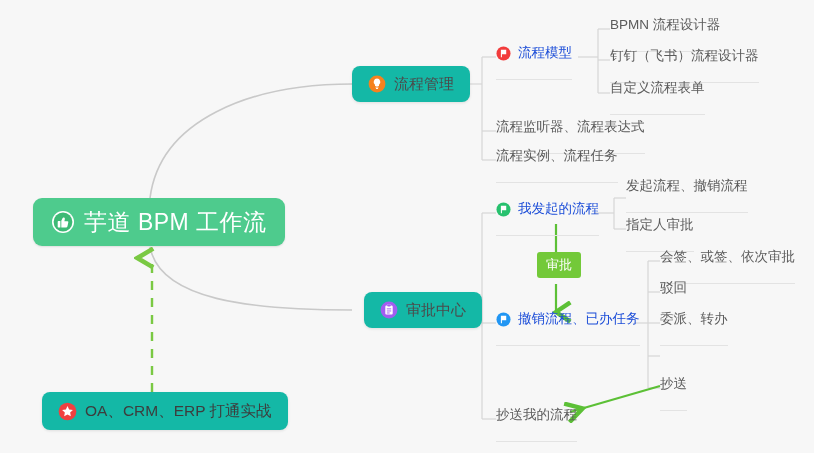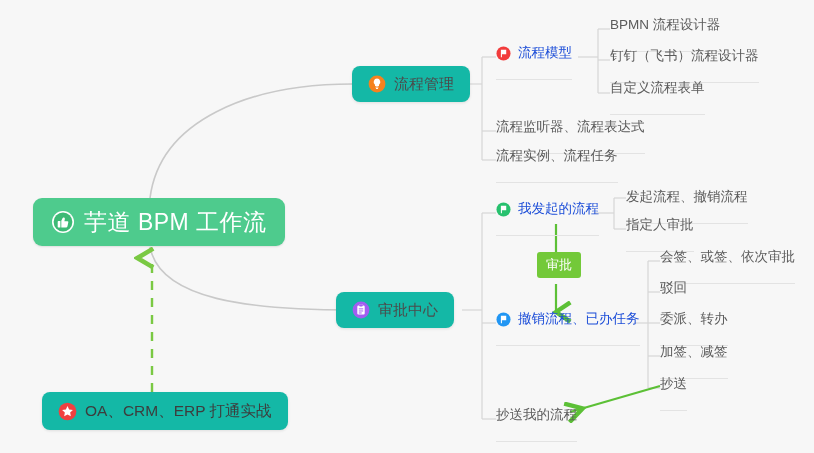--- a/index.html
+++ b/index.html
@@ -210,21 +210,21 @@
   <div class="node text-node" style="left:610px; top:16px;">BPMN 流程设计器</div>
 
   <div class="node text-node" style="left:610px; top:47px;">钉钉（飞书）流程设计器</div>
 
   <div class="node text-node" style="left:610px; top:79px;">自定义流程表单</div>
 
   <div class="node text-node" style="left:496px; top:118px;">流程监听器、流程表达式</div>
 
   <div class="node text-node" style="left:496px; top:147px;">流程实例、流程任务</div>
 
-  <div class="node card-node" style="left:336px; top:292px;font-family:Liberation Mono, monospace;">
+  <div class="node card-node" style="left:364px; top:292px;font-family:Liberation Mono, monospace;">
     <span class="icon">
       <svg width="18" height="18" viewBox="0 0 18 18">
         <circle cx="9" cy="9" r="8.4" fill="#a25df0"></circle>
         <rect x="5.3" y="4.6" width="7.4" height="9" rx="1.1" fill="#ffffff"></rect>
         <rect x="7.1" y="3.3" width="3.8" height="2.1" rx="0.8" fill="#ffffff"></rect>
         <rect x="7.1" y="3.3" width="3.8" height="2.1" rx="0.8" fill="#a25df0"></rect>
         <rect x="6.8" y="7.4" width="4.4" height="0.95" fill="#a25df0"></rect>
         <rect x="6.8" y="9.5" width="4.4" height="0.95" fill="#a25df0"></rect>
         <rect x="6.8" y="11.5" width="2.9" height="0.95" fill="#a25df0"></rect>
       </svg>
@@ -235,21 +235,21 @@
   <div class="node text-node with-icon" style="left:496px; top:200px;">
     <span class="icon">
       <svg width="15" height="15" viewBox="0 0 16 16">
         <circle cx="8" cy="8" r="7.5" fill="#27c16e"></circle>
         <path d="M5.2 4.1 v8 h1.1 v-3.2 h4.6 v-4.8 z" fill="#ffffff"></path>
       </svg>
     </span>
     <span class="card-label">我发起的流程</span>
   </div>
 
-  <div class="node text-node" style="left:626px; top:188px;">发起流程、撤销流程</div>
+  <div class="node text-node" style="left:626px; top:177px;">发起流程、撤销流程</div>
 
   <div class="node text-node" style="left:626px; top:216px;">指定人审批</div>
 
   <div class="node tag-node" style="left:537px; top:252px;">
     <span class="tag-label">审批</span>
   </div>
 
   <div class="node text-node with-icon" style="left:496px; top:310px;">
     <span class="icon">
       <svg width="15" height="15" viewBox="0 0 16 16">
@@ -259,21 +259,20 @@
     </span>
     <span class="card-label">撤销流程、已办任务</span>
   </div>
 
   <div class="node text-node" style="left:660px; top:248px;">会签、或签、依次审批</div>
 
   <div class="node text-node" style="left:660px; top:279px;">驳回</div>
 
   <div class="node text-node" style="left:660px; top:310px;">委派、转办</div>
 
-  <div class="node text-node" style="left:660px; top:343px;">加签、减签</div>
 
   <div class="node text-node" style="left:660px; top:375px;">抄送</div>
 
   <div class="node text-node" style="left:496px; top:406px;">抄送我的流程</div>
 
   <div class="node card-node bottom-card" style="left:42px; top:392px;">
     <span class="icon">
       <svg width="19" height="19" viewBox="0 0 18 18">
         <circle cx="9" cy="9" r="8.4" fill="#f04040"></circle>
         <path d="M9 3.9 l1.55 3.25 3.55 0.45 -2.6 2.45 0.67 3.5 -3.17-1.7 -3.17 1.7

